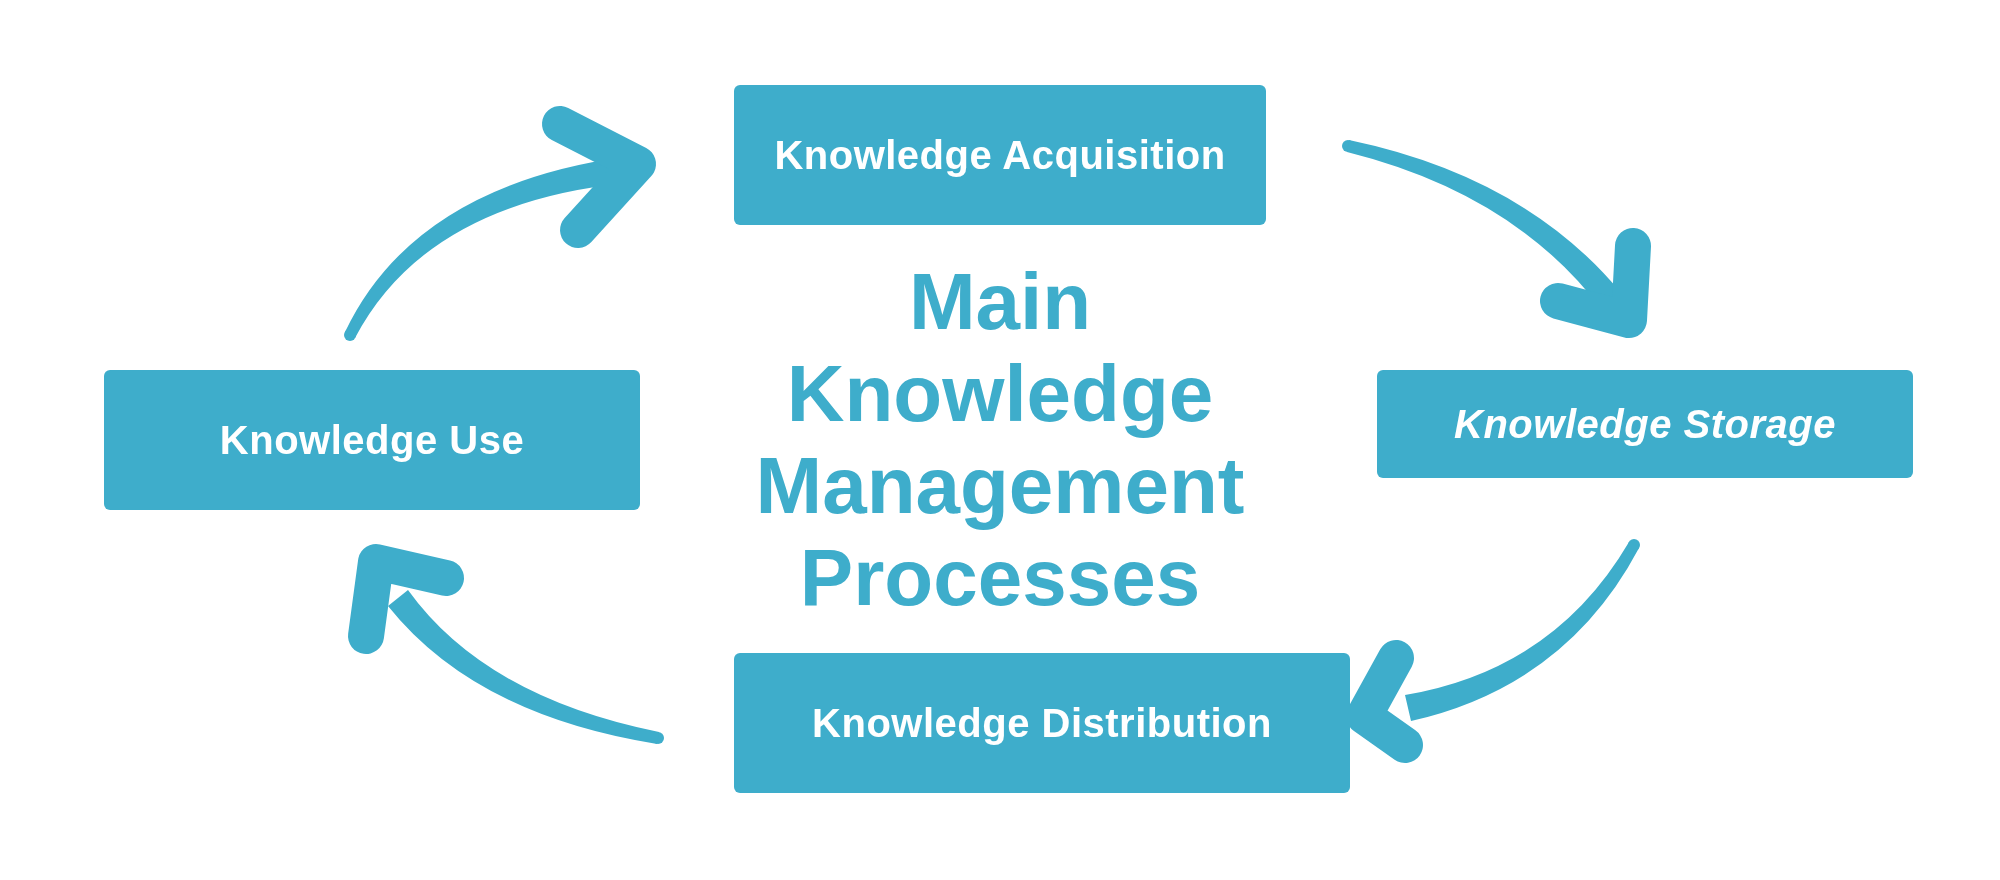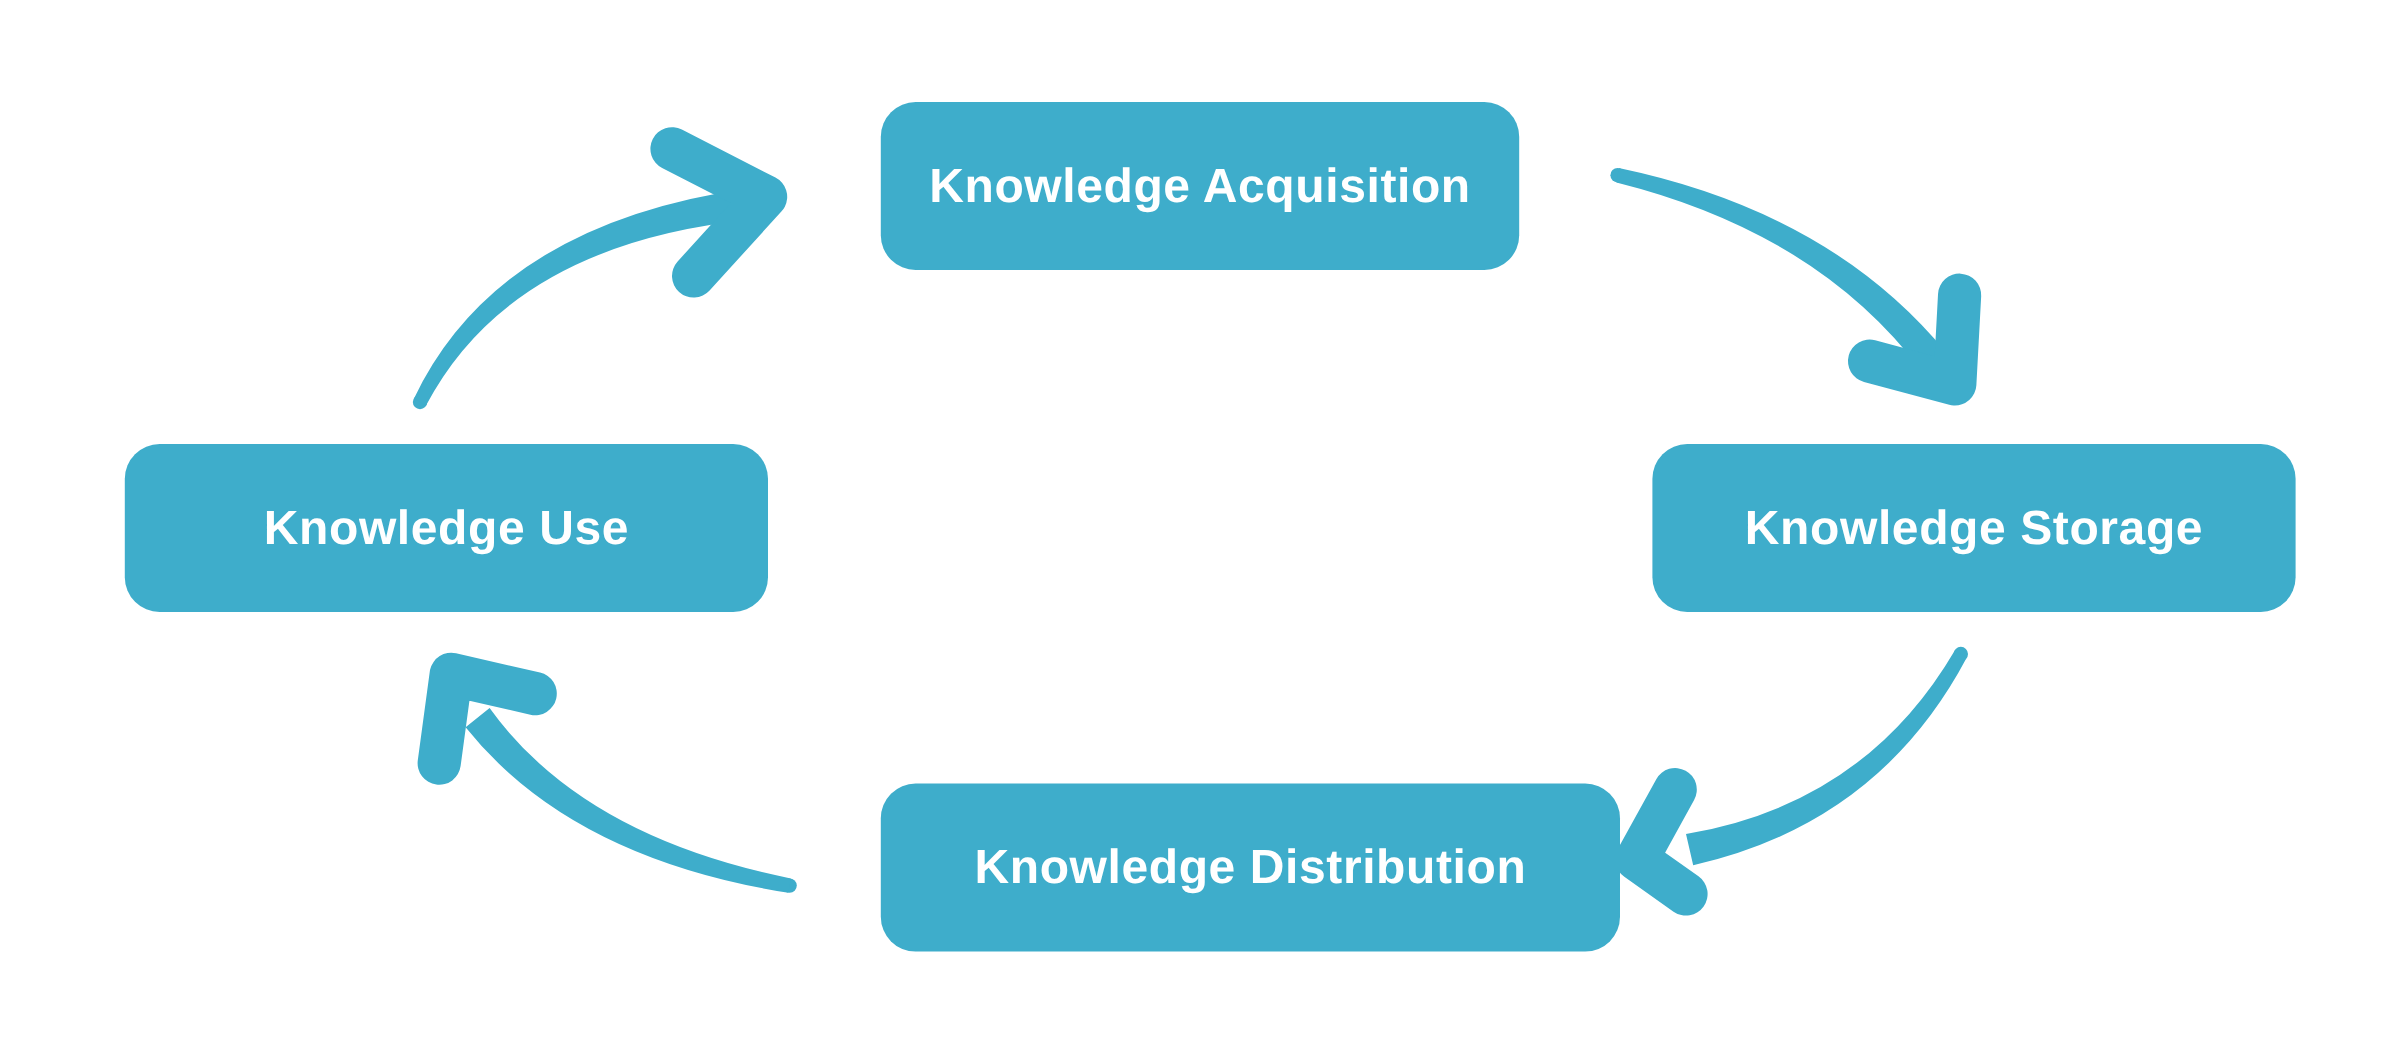--- a/index.html
+++ b/index.html
@@ -14,29 +14,29 @@
     background:var(--bg);
     font-family:"Liberation Sans", sans-serif;
     overflow:hidden;
   }
   .arrows-layer{position:absolute;left:0;top:0;width:2000px;height:880px;}
   .arrow-fill{fill:var(--accent);stroke:none;}
   .arrow-head{fill:none;stroke:var(--accent);stroke-width:36;stroke-linecap:round;stroke-linejoin:round;}
   .node{
     position:absolute;
     background:var(--accent);
-    border-radius:29px;
+    border-radius:6px;
     display:flex;align-items:center;justify-content:center;
     color:var(--node-text);
     font-size:40px;font-weight:bold;
     letter-spacing:0.5px;
     text-align:center;
   }
   .node-top{left:734px;top:85px;width:532px;height:140px;}
-  .node-right{left:1377px;top:370px;width:536px;height:140px;}
+  .node-right{left:1377px;top:370px;width:536px;height:108px;font-style:italic;}
   .node-bottom{left:734px;top:653px;width:616px;height:140px;}
   .node-left{left:104px;top:370px;width:536px;height:140px;}
   .center-title{
     position:absolute;
     left:600px;top:256px;width:800px;
     color:var(--accent);
     font-size:80px;font-weight:bold;
     line-height:1.15;
     text-align:center;
     white-space:pre-line;
@@ -83,14 +83,18 @@
   </div>
 
   <div class="node node-bottom">
     <span>Knowledge Distribution</span>
   </div>
 
   <div class="node node-left">
     <span>Knowledge Use</span>
   </div>
 
+  <div class="center-title">Main
+Knowledge
+Management
+Processes</div>
 
 </div>
 
 </body></html>

